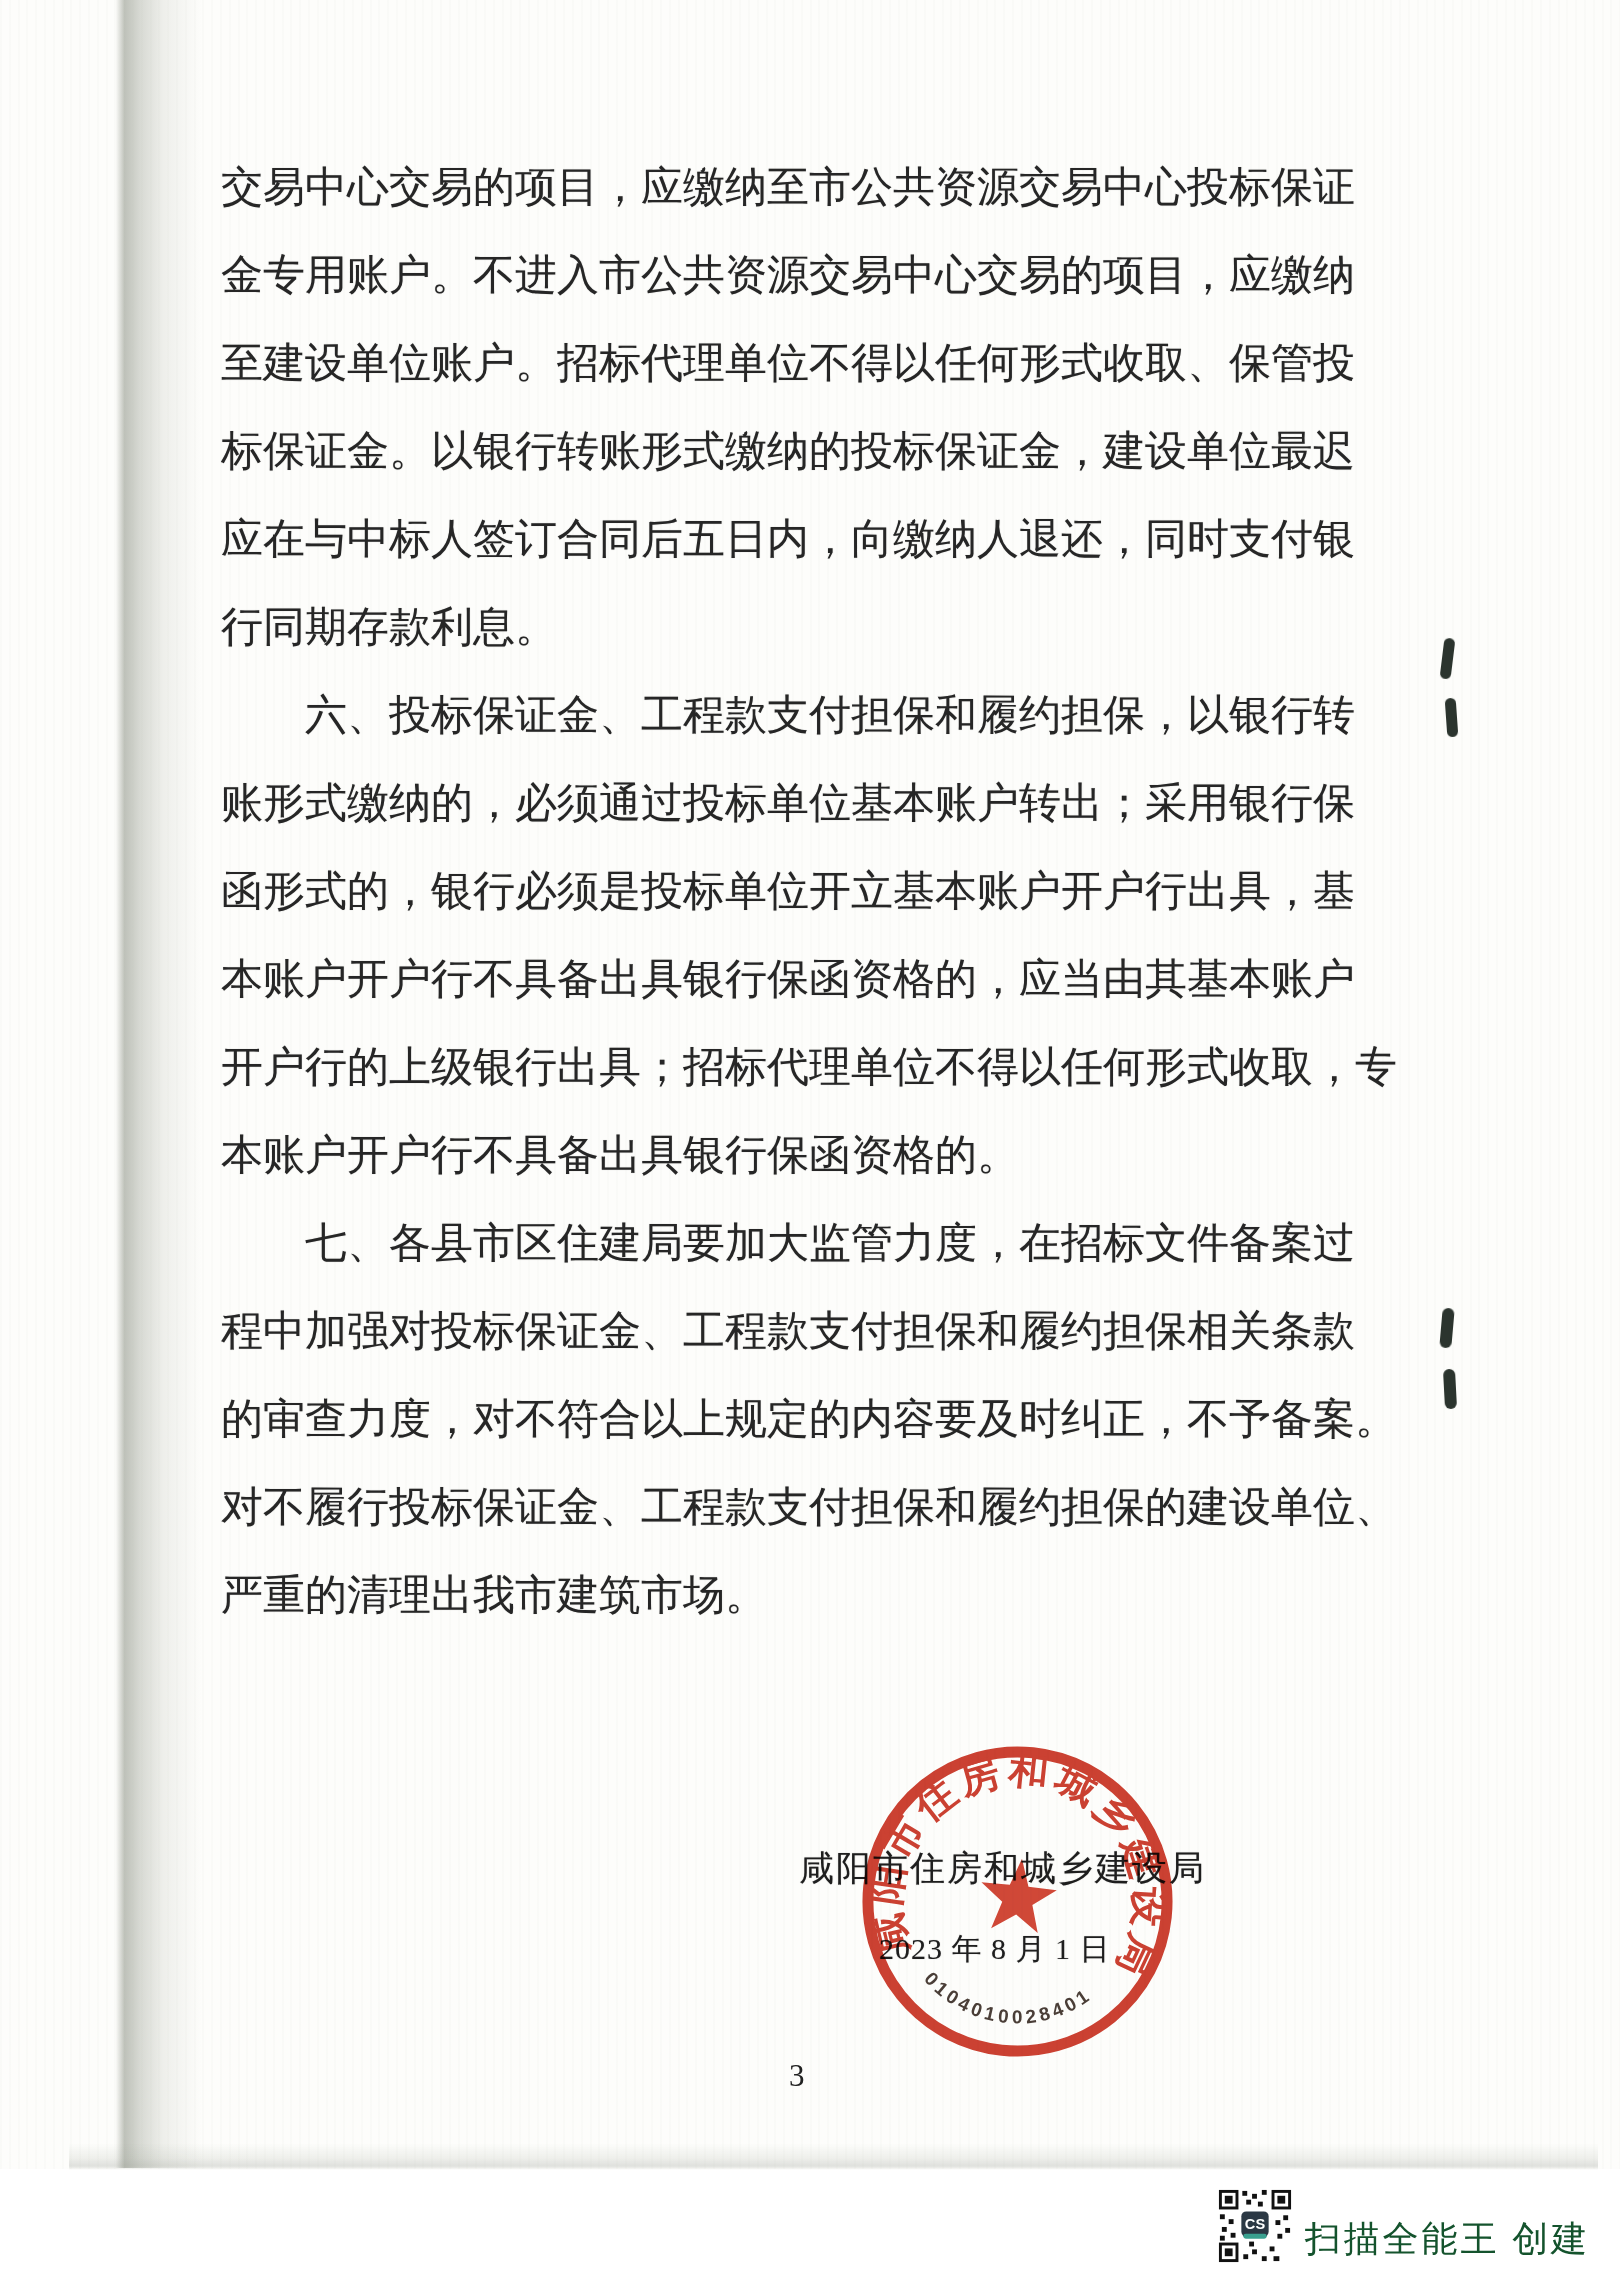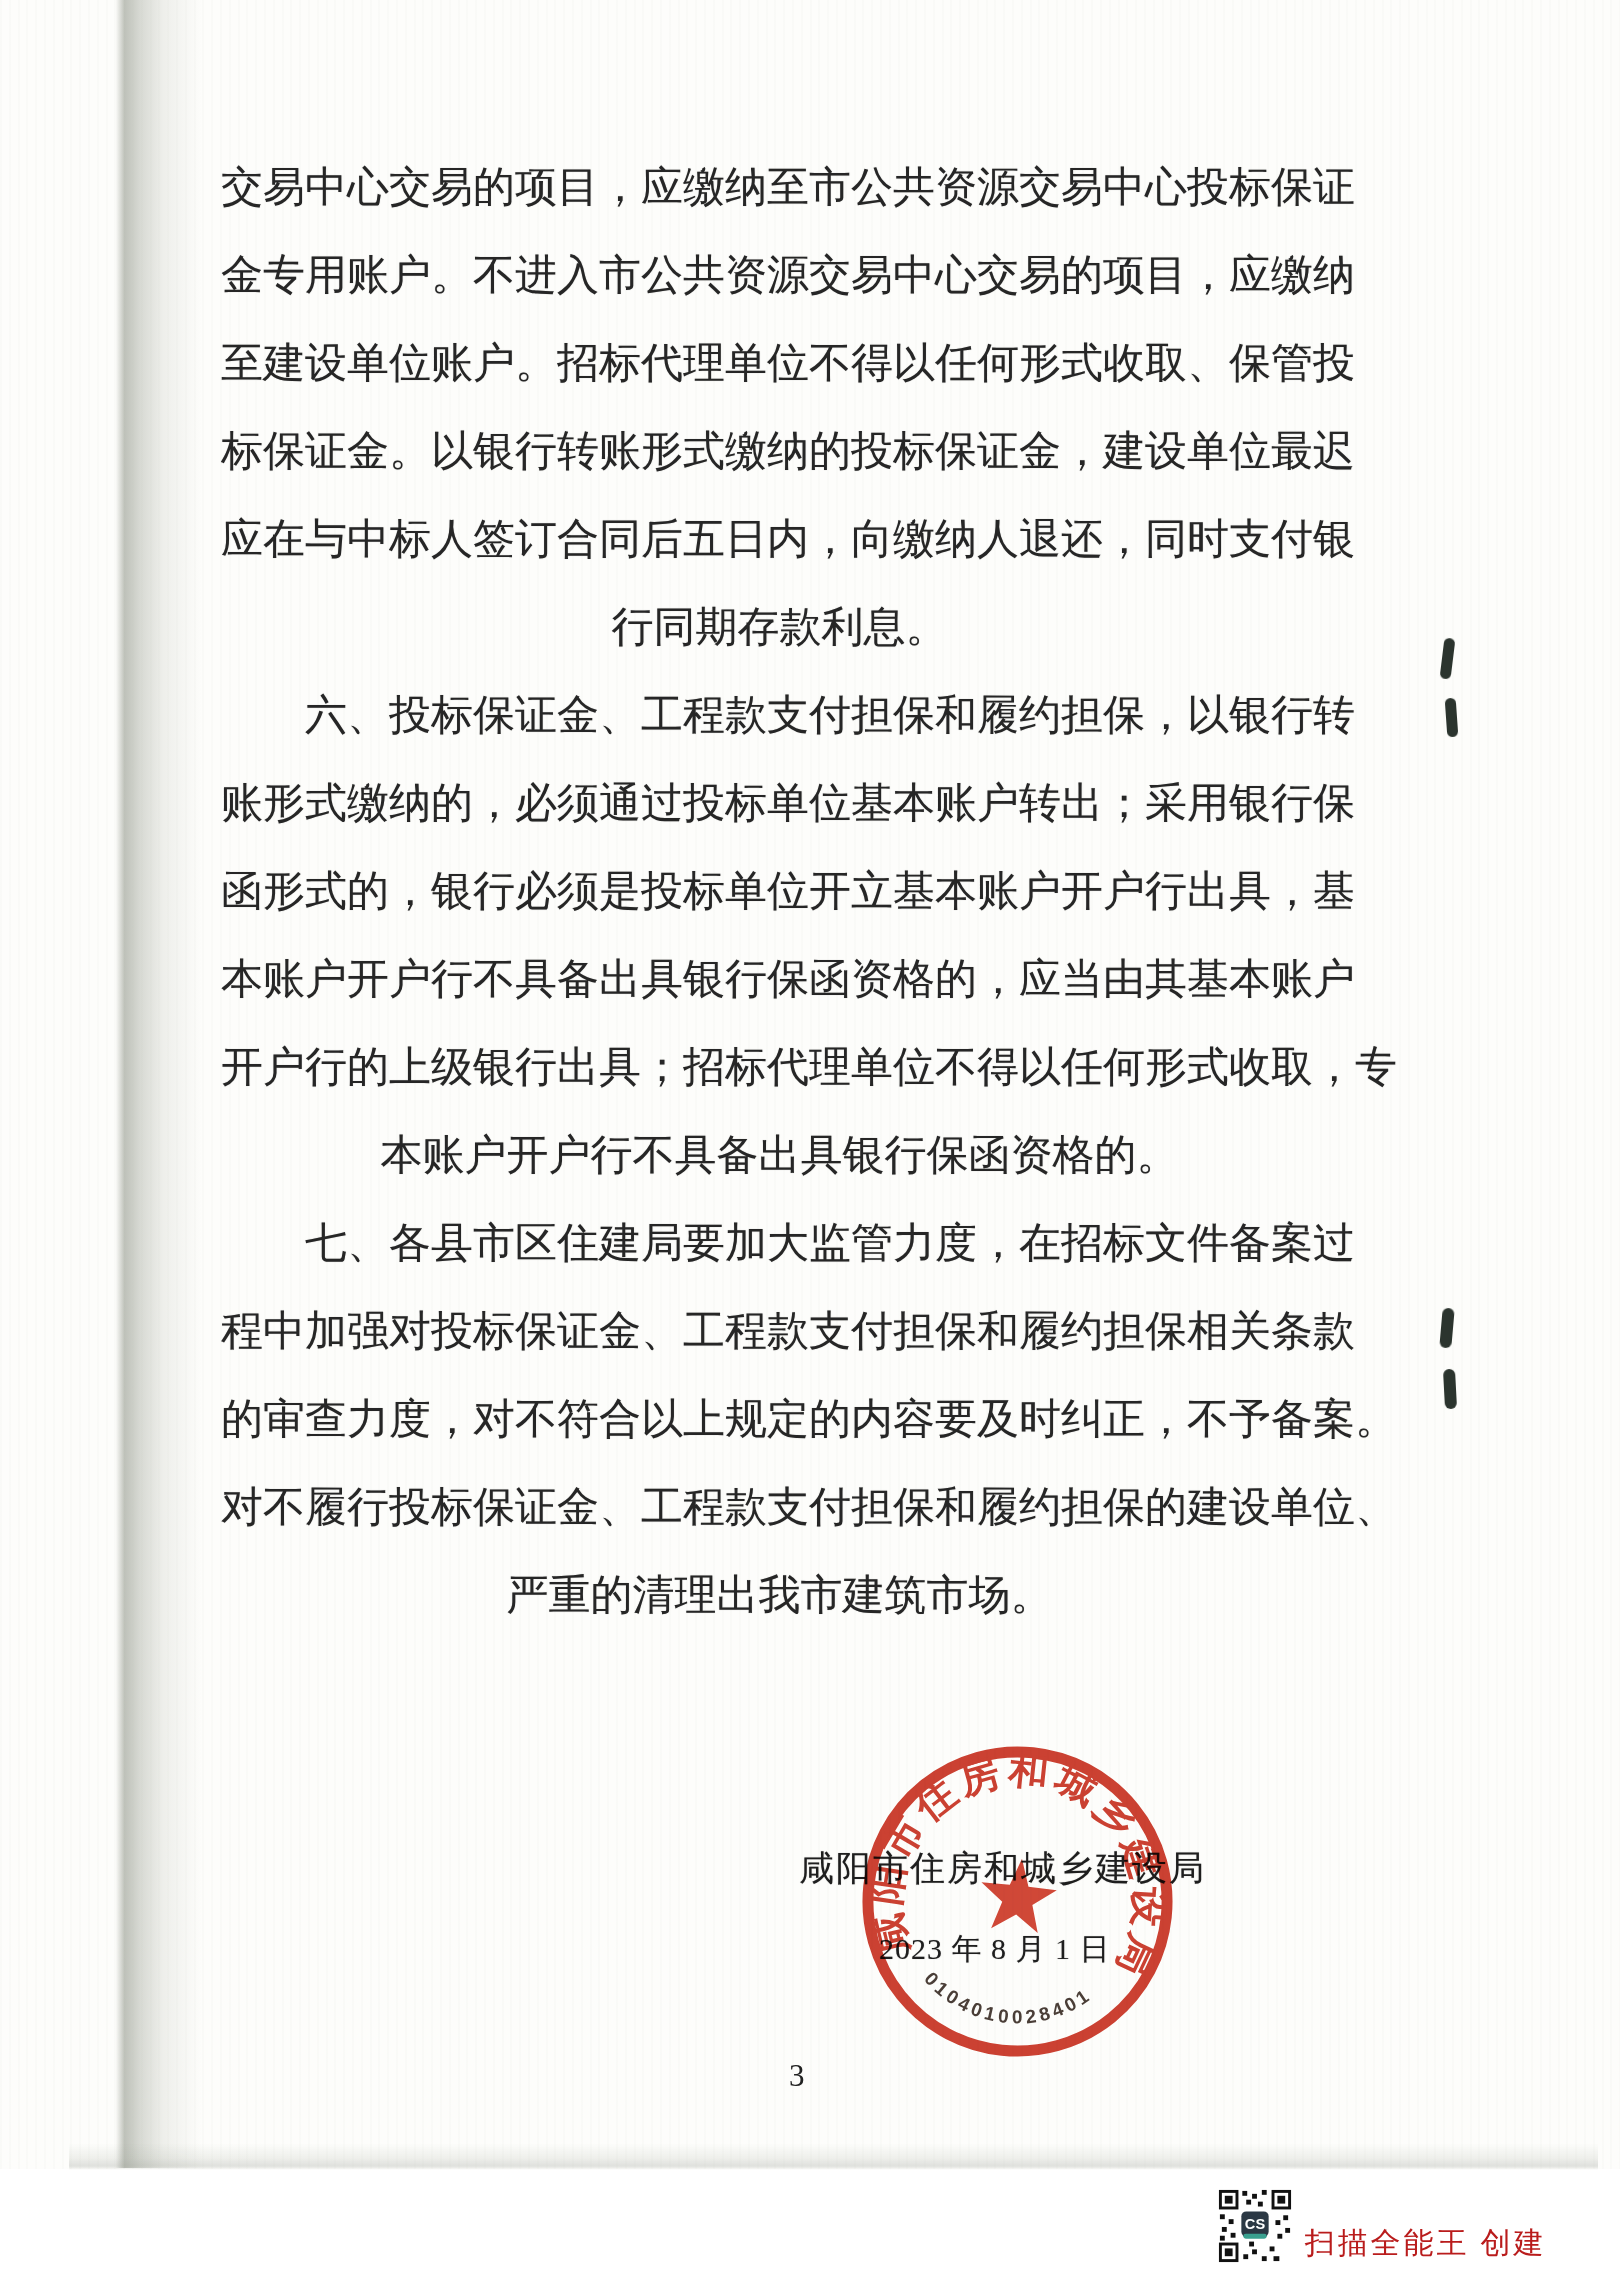--- a/index.html
+++ b/index.html
@@ -41,21 +41,20 @@
   
   .text-block{
     position:absolute;left:221px;top:143px;width:1117px;
     color:#262626;
   }
   .doc-line{
     height:88px;line-height:88px;
     font-size:42px;letter-spacing:0px;
     white-space:nowrap;
     text-shadow:0 0 1px rgba(50,50,50,0.35);
-    text-align:center;
   }
   .doc-line.indent{padding-left:84px;}
   
   .sig-agency{
     position:absolute;left:799px;top:1845px;
     font-size:35px;letter-spacing:2px;color:#1e1e1e;white-space:nowrap;
     text-shadow:0 0 1px rgba(40,40,40,0.4);
   }
   .sig-date{
     position:absolute;left:879px;top:1929px;
@@ -83,21 +82,21 @@
   .m3{left:1441px;top:1308px;width:11.8px;height:40px;transform:rotate(5deg);}
   .m4{left:1444px;top:1369px;width:11.8px;height:40px;transform:rotate(-3deg);}
   
   .watermark{
     position:absolute;left:1217px;top:2186px;height:78px;
     display:flex;align-items:flex-end;
   }
   .wm-text{
     margin-left:11.8px;
     font-family:"Liberation Sans",sans-serif;
-    font-size:30px;color:#b91c1c;letter-spacing:2.9px;white-space:nowrap;
+    font-size:36px;color:#14532d;letter-spacing:2.9px;white-space:nowrap;
   }
 </style>
 </head>
 <body>
 
 <div id="page">
   <div class="paper"></div>
   <div class="left-edge-shadow"></div>
   <div class="bottom-edge-shadow"></div>
   <div class="paper-texture"></div>

